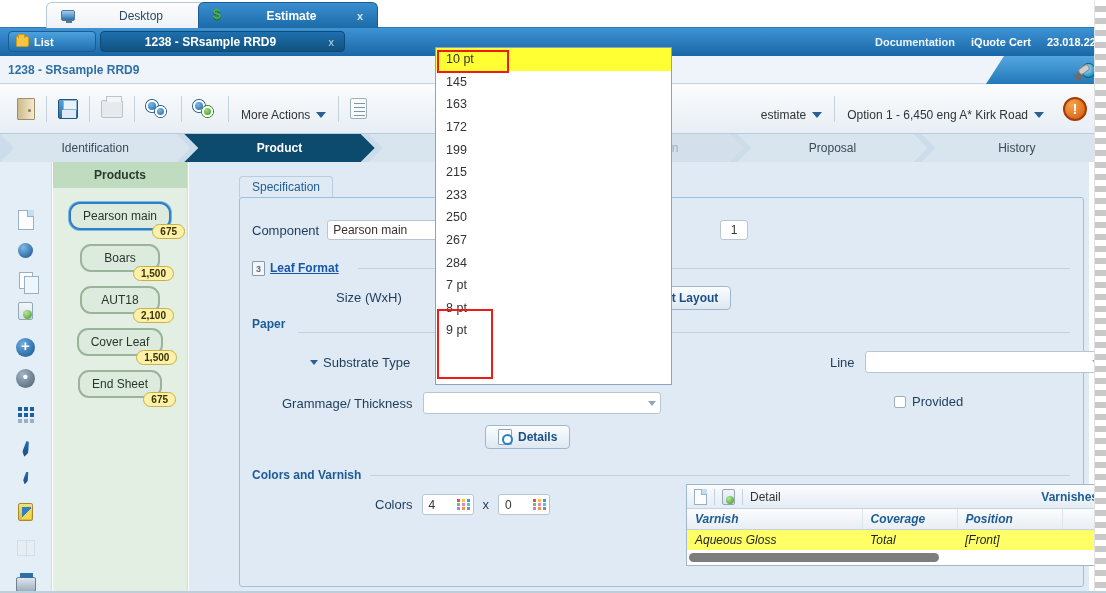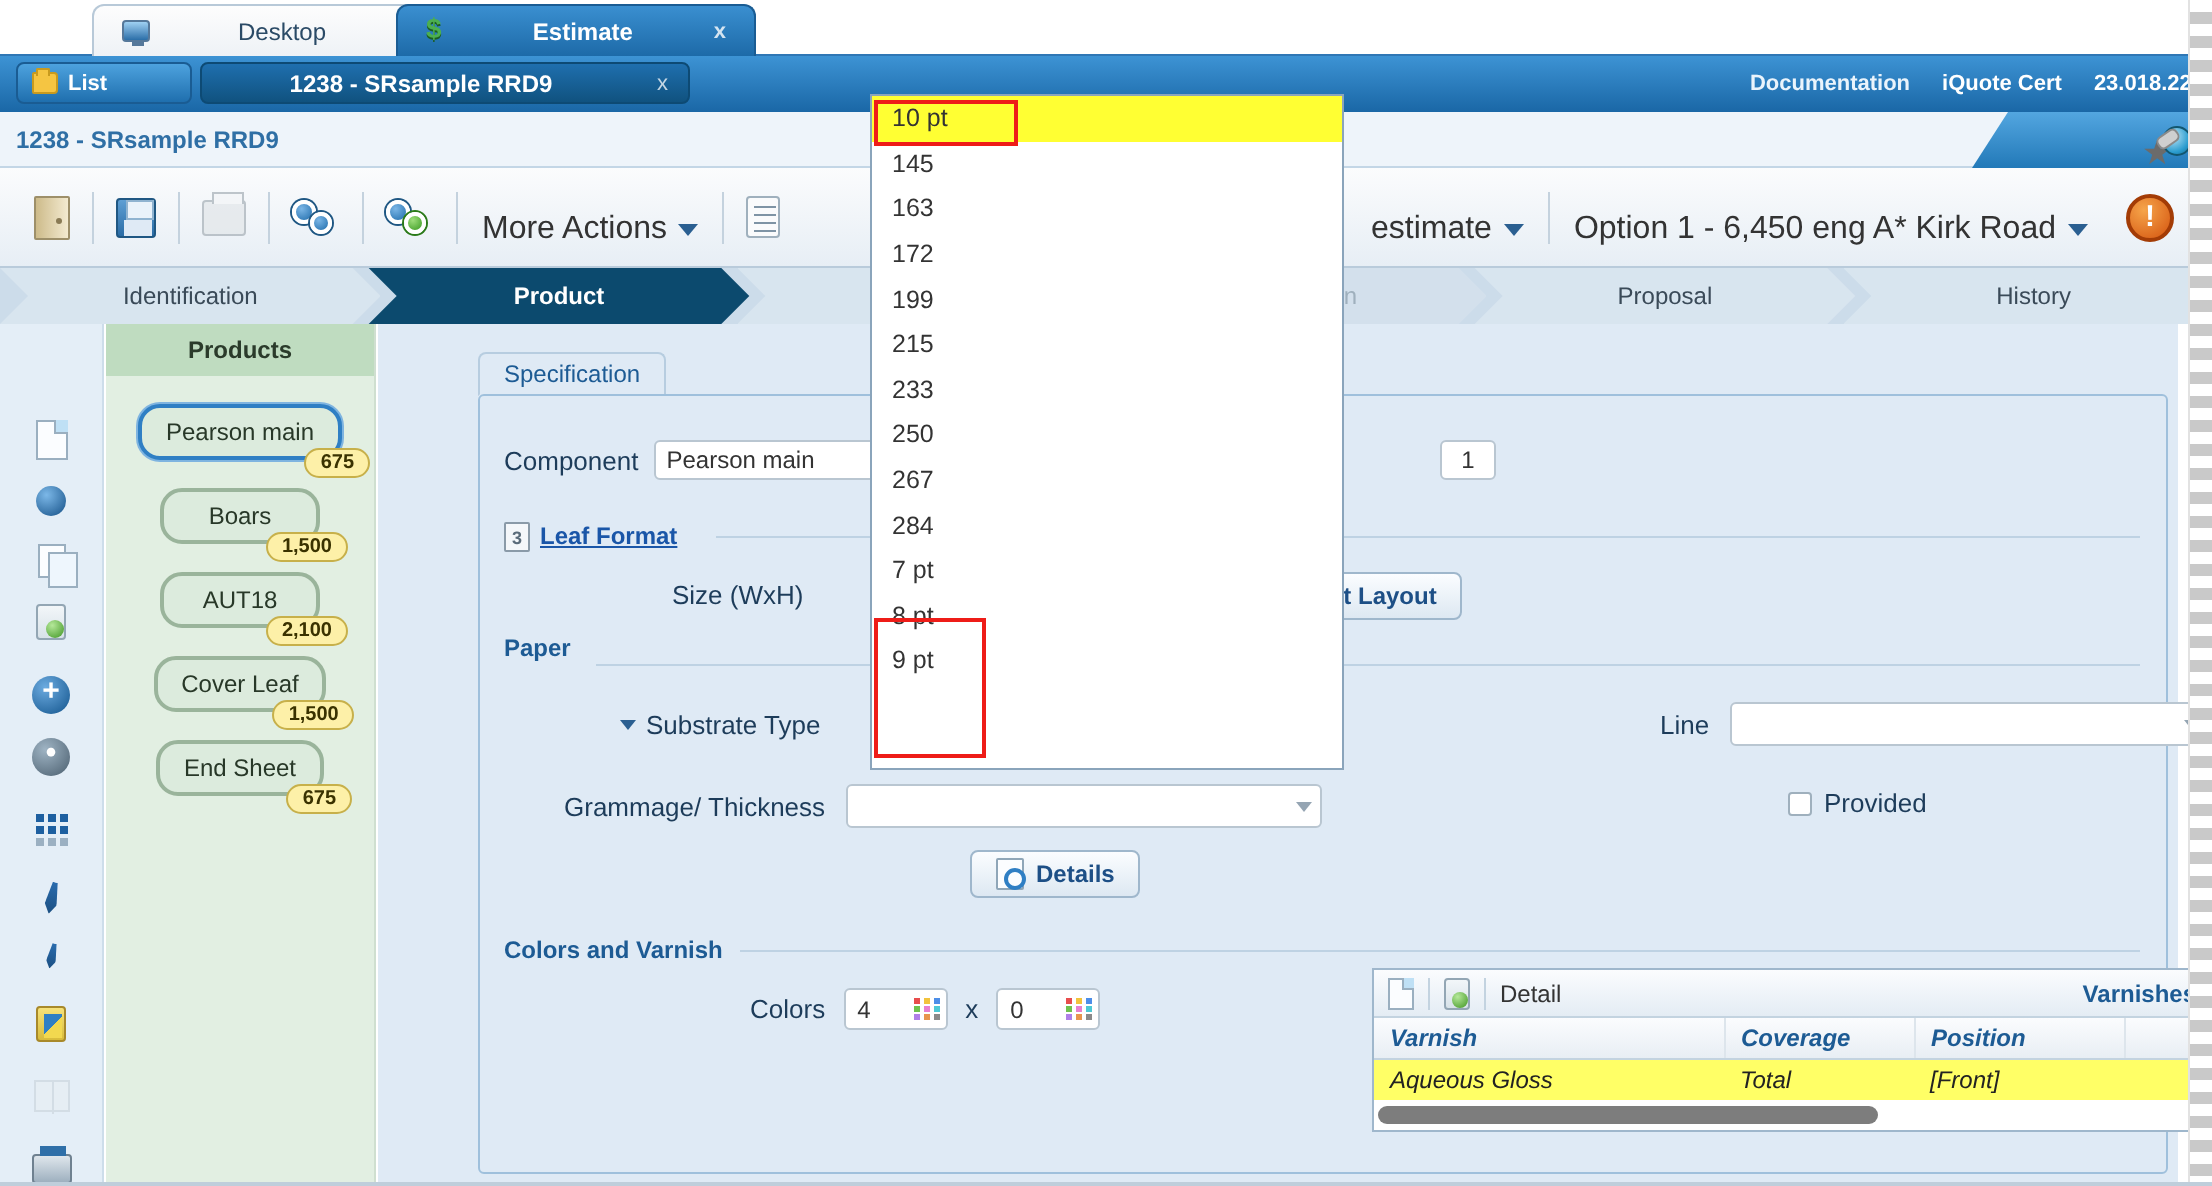--- a/index.html
+++ b/index.html
@@ -136,21 +136,21 @@
 
   
   .toolbar {
     position:absolute; left:0; top:84px; width:1106px; height:50px;
     background:linear-gradient(#fbfcfd,#e7eef5);
     border-bottom:1px solid #b9cbdb;
     display:flex; align-items:center; padding-left:8px; gap:0;
   }
   .tb-item { display:flex; align-items:center; justify-content:center; padding:0 9px; height:40px;}
   .tb-sep { width:1px; height:26px; background:#c4d2de; margin:0 2px; }
-  .tb-label { font-size:16px; color:#333; display:flex; align-items:center; gap:6px; padding:0 10px;margin-top:12px; }
+  .tb-label { font-size:12px; color:#333; display:flex; align-items:center; gap:6px; padding:0 10px;margin-top:12px; }
   .caret { width:0;height:0;border-left:5px solid transparent;border-right:5px solid transparent;border-top:6px solid #2a5f91; }
 
   .ic-door { width:18px;height:22px;background:linear-gradient(90deg,#cdbb8a,#f3ead0);border:1px solid #9d8f69;border-radius:1px;position:relative;}
   .ic-door::after{content:"";position:absolute;right:3px;top:10px;width:3px;height:3px;border-radius:50%;background:#8a7b55;}
   .ic-save { width:20px;height:20px;background:linear-gradient(#5e9fd4,#2a6ca5);border:1px solid #1f5783;border-radius:2px;position:relative;}
   .ic-save::before{content:"";position:absolute;left:4px;top:0;width:12px;height:8px;background:#e9f2fa;border:1px solid #8fb3d0;}
   .ic-save::after{content:"";position:absolute;left:3px;bottom:0;width:14px;height:8px;background:#dfeaf5;}
   .ic-print { width:22px;height:18px;background:#e3e7ea;border:1px solid #aab3ba;border-radius:2px;position:relative;opacity:.75;}
   .ic-print::before{content:"";position:absolute;left:4px;top:-5px;width:14px;height:5px;background:#f3f5f7;border:1px solid #aab3ba;border-bottom:none;}
   .ic-gears { position:relative; width:24px;height:20px; }

